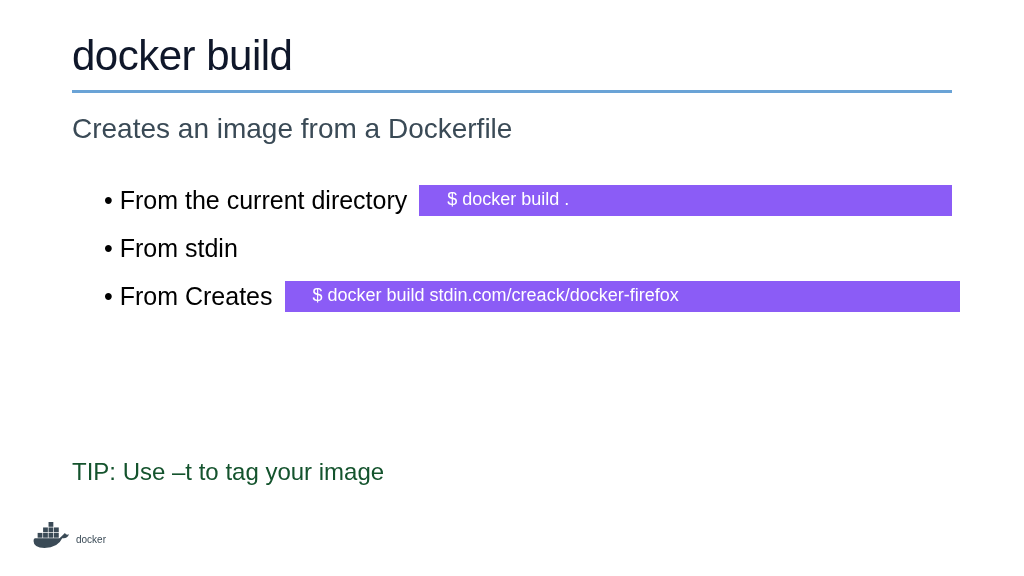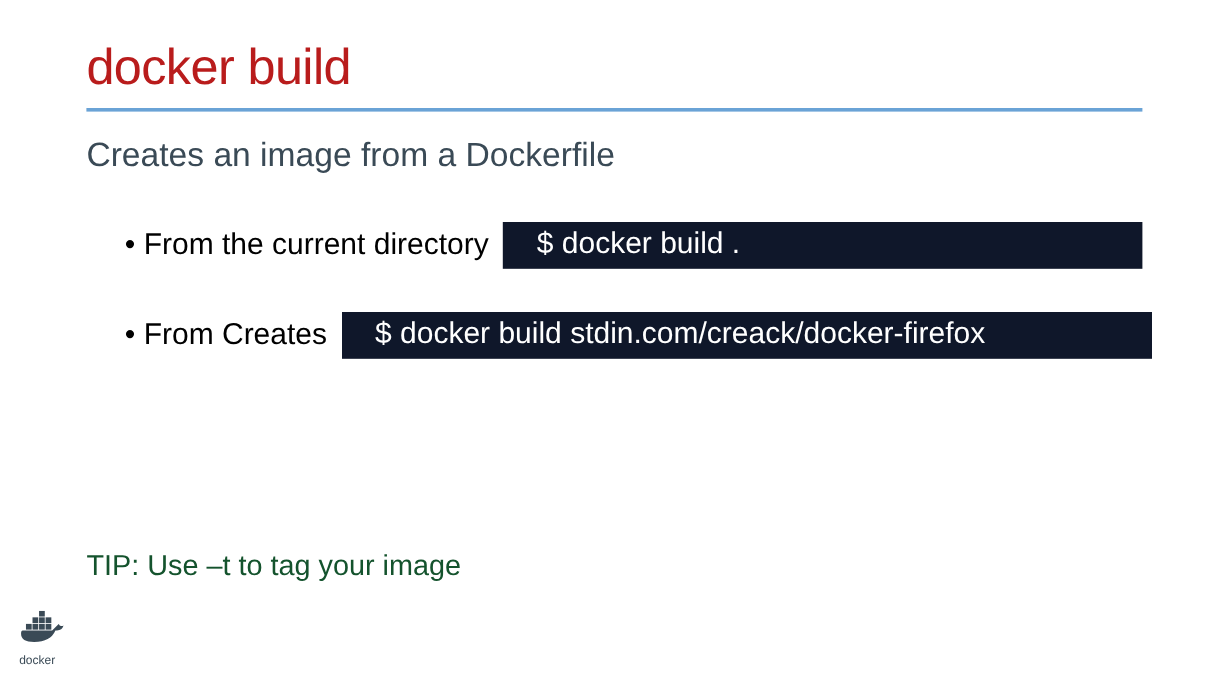--- a/index.html
+++ b/index.html
@@ -14,21 +14,21 @@
       font-family: 'Segoe UI', 'Helvetica Neue', Arial, sans-serif;
       position: relative;
       overflow: hidden;
     }
     .slide {
       padding: 32px 72px 0 72px;
     }
     .title {
       font-size: 42px;
       font-weight: 400;
-      color: #b91c1c;
+      color: #0f172a;
       margin-bottom: 10px;
       letter-spacing: -0.5px;
     }
     .divider {
       height: 3px;
       background: #6aa3d6;
       margin-bottom: 20px;
     }
     .subtitle {
       font-size: 28px;
@@ -47,45 +47,44 @@
     .bullet-text {
       font-size: 25px;
       color: #000000;
       margin-right: 12px;
       white-space: nowrap;
     }
     .bullet-text::before {
       content: "• ";
     }
     .code-box {
-      background: #0f172a;
+      background: #8b5cf6;
       color: #ffffff;
-      font-size: 25px;
+      font-size: 18px;
       padding: 4px 28px 6px 28px;
       flex: 1;
       font-family: 'Segoe UI', 'Helvetica Neue', Arial, sans-serif;
       font-weight: 400;
     }
     .code-box.wide {
       margin-right: -8px;
     }
     .tip {
       font-size: 24px;
       color: #14532d;
       position: absolute;
       bottom: 90px;
       left: 72px;
     }
     .logo {
       position: absolute;
       bottom: 20px;
-      left: 16px;
+      left: 32px;
       display: flex;
-      flex-direction: column;
-      align-items: flex-start;
+      align-items: center;
     }
     .logo svg {
       width: 44px;
       height: 30px;
     }
     .logo-text {
       font-size: 10px;
       color: #3a4a56;
       margin-top: 1px;
     }
@@ -96,20 +95,21 @@
 <div class="slide">
   <h1 class="title">docker build</h1>
   <div class="divider"></div>
   <div class="subtitle">Creates an image from a Dockerfile</div>
   <div class="bullets">
     <div class="bullet-row">
       <span class="bullet-text">From the current directory</span>
       <span class="code-box">$ docker build .</span>
     </div>
     <div class="bullet-row">
+      <span class="bullet-text">From stdin</span>
     </div>
     <div class="bullet-row">
       <span class="bullet-text">From Creates</span>
       <span class="code-box wide">$ docker build stdin.com/creack/docker-firefox</span>
     </div>
   </div>
 </div>
 
 <div class="tip">TIP: Use –t to tag your image</div>
 

